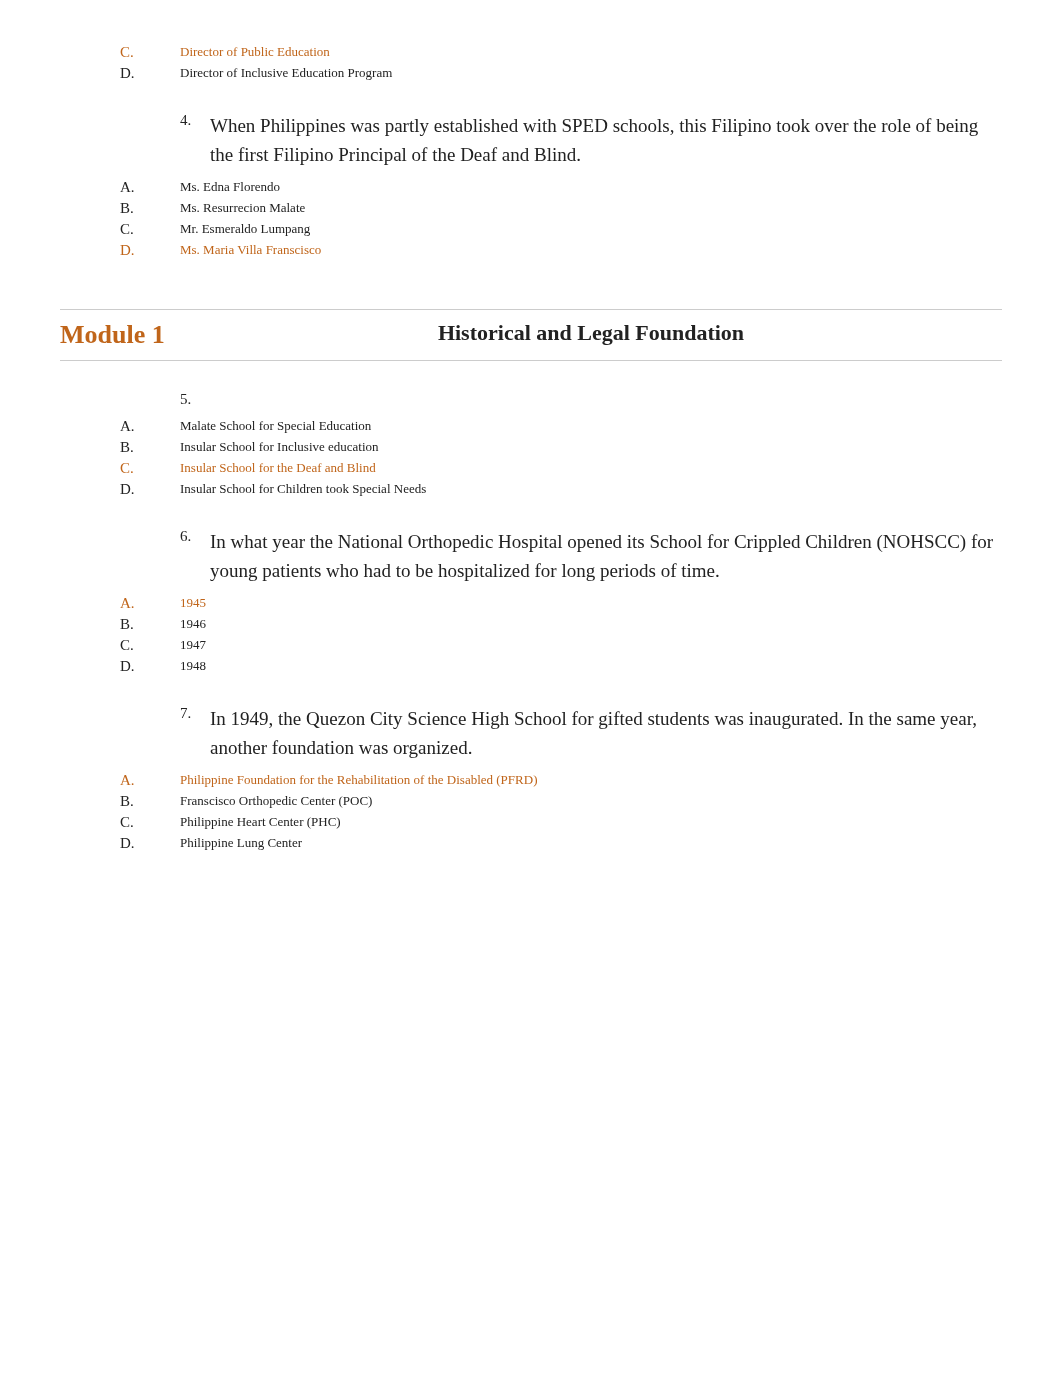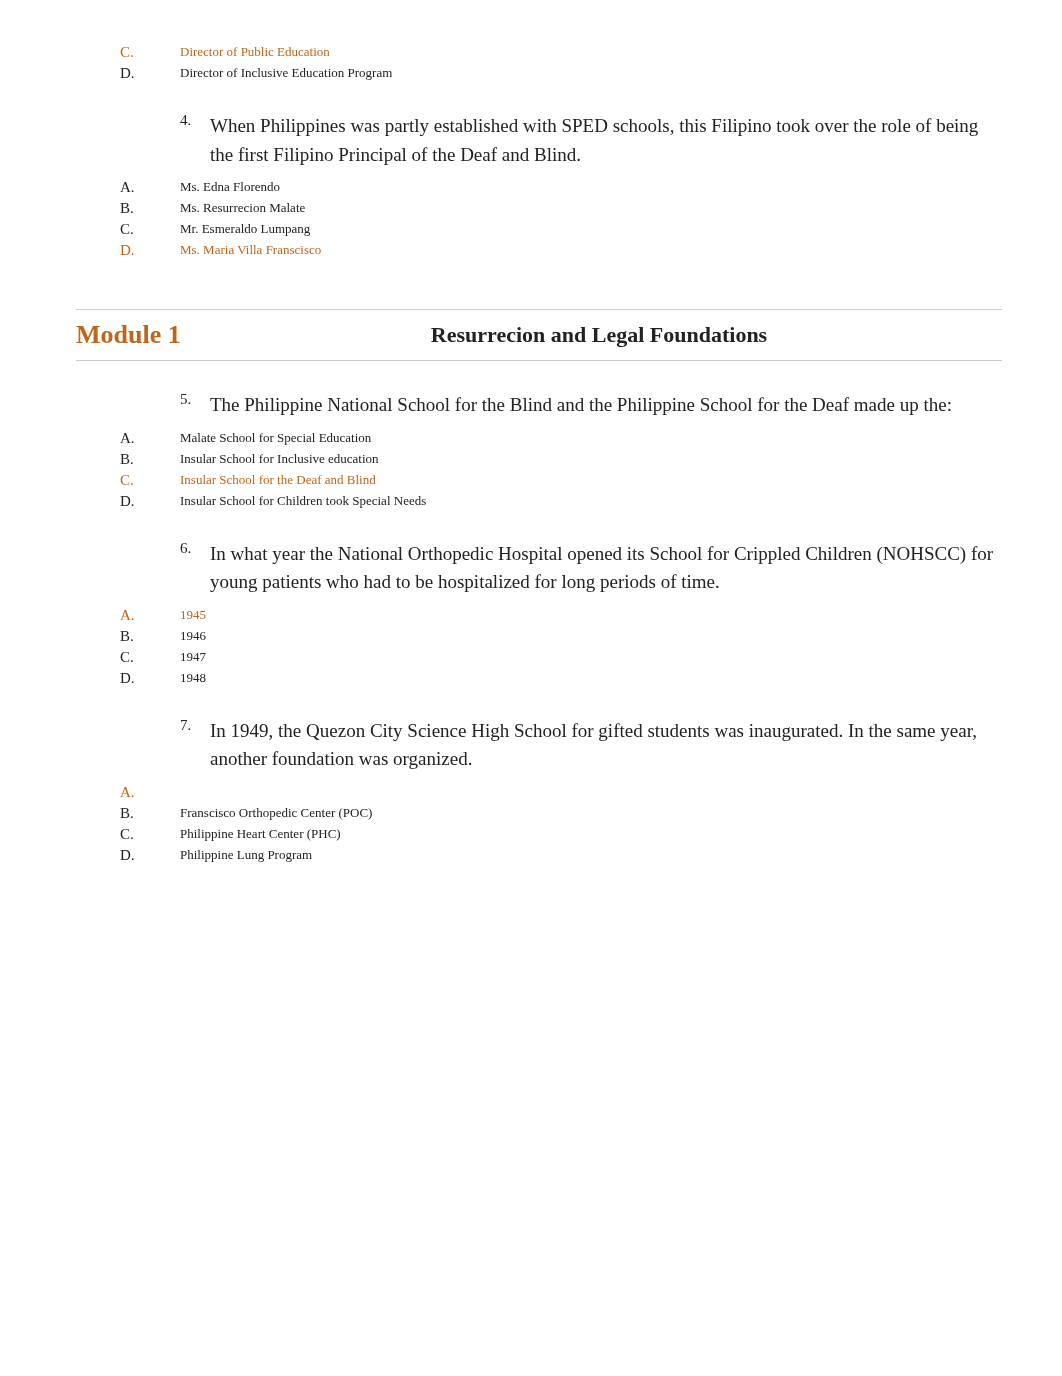--- a/index.html
+++ b/index.html
@@ -43,22 +43,22 @@
     .question-number {
       min-width: 30px;
       font-size: 15px;
     }
     .question-text {
       font-size: 19px;
       line-height: 1.5;
     }
     .module-header {
       display: flex;
-      align-items: center;
-      margin: 50px 0 30px 16px;
+      align-items: flex-start;
+      margin: 50px 0 30px 0;
       border-top: 1px solid #ccc;
       border-bottom: 1px solid #ccc;
       padding: 10px 0;
     }
     .module-label {
       font-size: 26px;
       color: #c0651a;
       font-weight: bold;
       min-width: 120px;
     }
@@ -106,28 +106,27 @@
     <span class="answer-text">Mr. Esmeraldo Lumpang</span>
   </div>
   <div class="answer-row">
     <span class="answer-letter orange">D.</span>
     <span class="answer-text orange">Ms. Maria Villa Franscisco</span>
   </div>
 </div>
 
 <div class="module-header">
   <span class="module-label">Module 1</span>
-  <span class="module-title">Resurrecion and Legal Foundations</span>
+  <span class="module-title">Historical and Legal Foundation</span>
 </div>
 
 <div style="margin: 20px 0 10px 0;">
   <div class="question-block">
     <div class="question-row">
       <span class="question-number">5.</span>
-      <span class="question-text">The Philippine National School for the Blind and the Philippine School for the Deaf made up the:</span>
     </div>
   </div>
   <div class="answer-row">
     <span class="answer-letter">A.</span>
     <span class="answer-text">Malate School for Special Education</span>
   </div>
   <div class="answer-row">
     <span class="answer-letter">B.</span>
     <span class="answer-text">Insular School for Inclusive education</span>
   </div>
@@ -168,26 +167,27 @@
 
 <div style="margin: 30px 0 10px 0;">
   <div class="question-block">
     <div class="question-row">
       <span class="question-number">7.</span>
       <span class="question-text">In 1949, the Quezon City Science High School for gifted students was inaugurated. In the same year, another foundation was organized.</span>
     </div>
   </div>
   <div class="answer-row">
     <span class="answer-letter orange">A.</span>
+    <span class="answer-text orange">Philippine Foundation for the Rehabilitation of the Disabled (PFRD)</span>
   </div>
   <div class="answer-row">
     <span class="answer-letter">B.</span>
     <span class="answer-text">Franscisco Orthopedic Center (POC)</span>
   </div>
   <div class="answer-row">
     <span class="answer-letter">C.</span>
     <span class="answer-text">Philippine Heart Center (PHC)</span>
   </div>
   <div class="answer-row">
     <span class="answer-letter">D.</span>
-    <span class="answer-text">Philippine Lung Program</span>
+    <span class="answer-text">Philippine Lung Center</span>
   </div>
 </div>
 
 </body></html>

